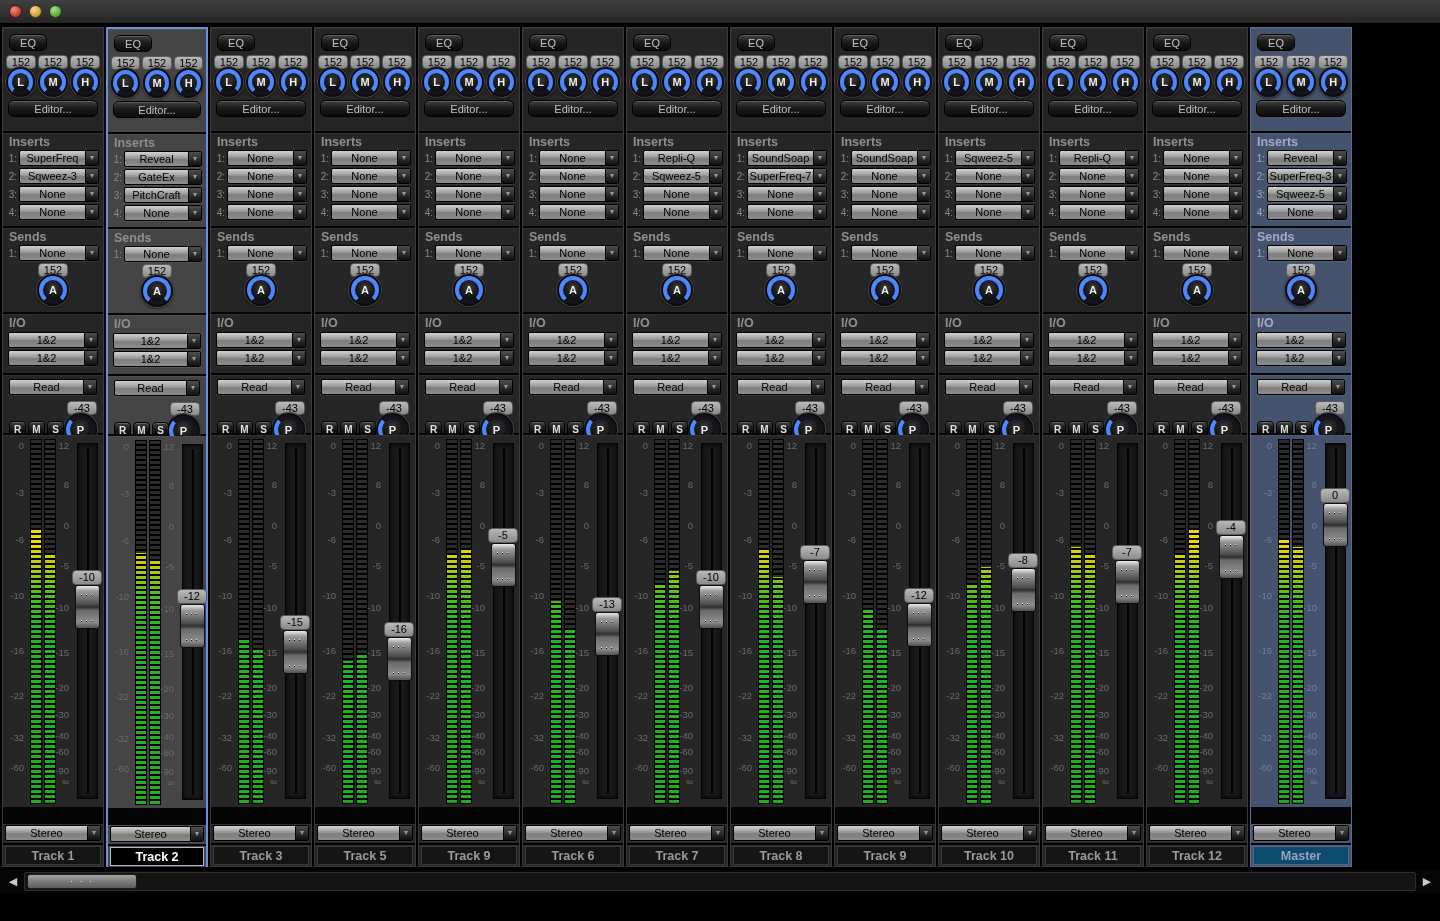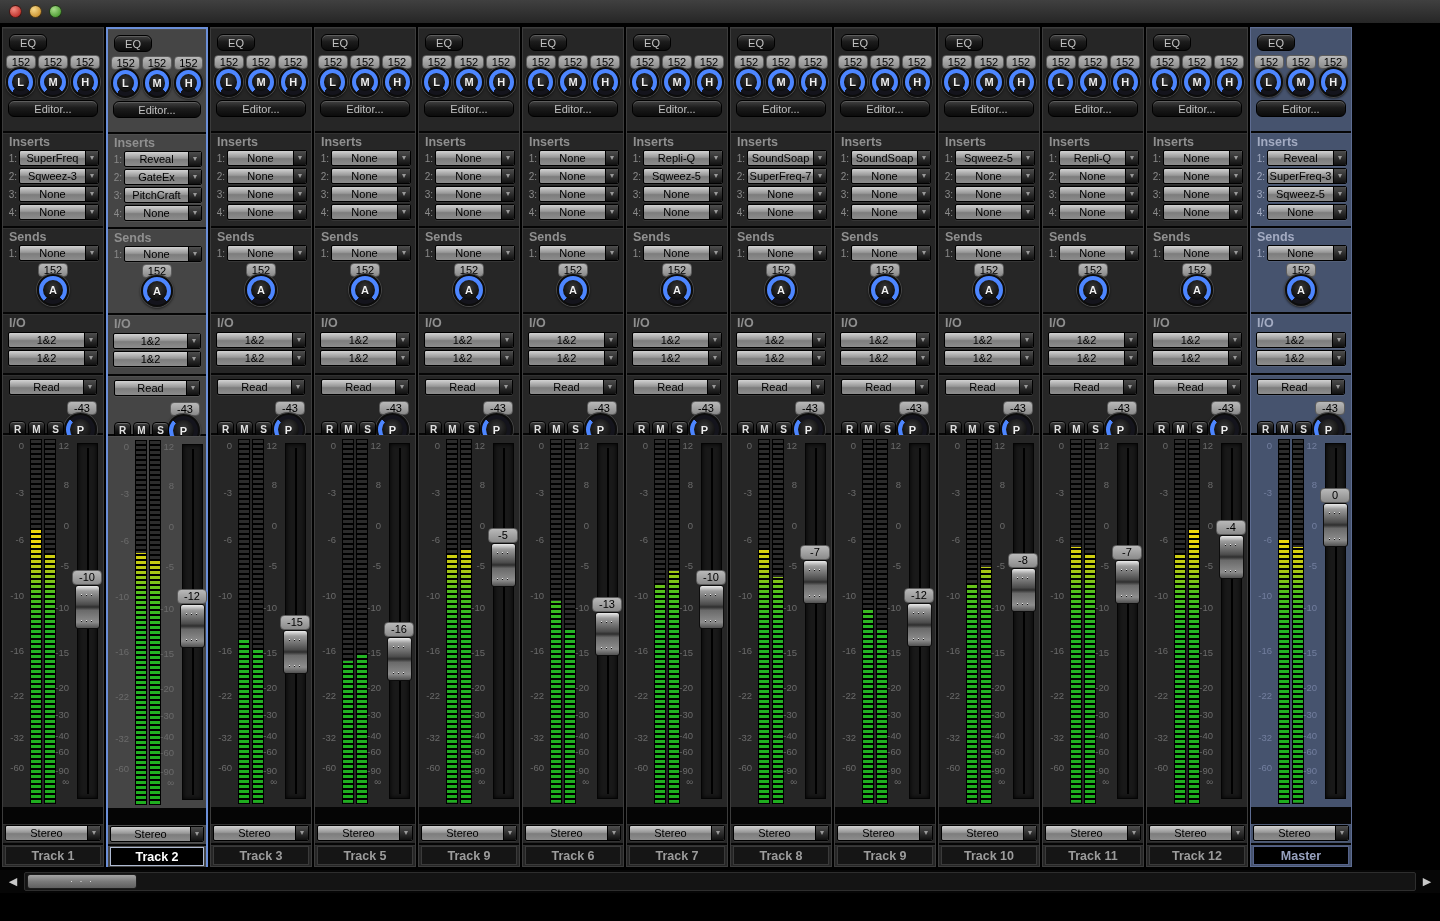--- a/index.html
+++ b/index.html
@@ -118,21 +118,21 @@
     letter-spacing:2px; text-shadow:0 1px 0 #000; }
   .grip.top { top:3px; } .grip.bot { bottom:3px; }
   .fader-pill { position:absolute; left:69px; width:30px; height:15px; z-index:2; line-height:13px; }
 
   
   .sec-out { height:19px; padding:1px 2px;margin-top:15px; }
   .sec-name { height:21px; padding:1px 2px; display:flex; }
   .name-box { flex:1; background:#151515; border:1px solid #3a3a3a; display:flex;
     align-items:center; justify-content:center; color:#9c9c9c; font-size:12.5px; font-weight:bold; }
   .selected .name-box { background:#000; border-color:#aebad2; color:#fff; }
-  .master .name-box { background:#000000; border-color:#55628a; color:#98a2bf; }
+  .master .name-box { background:#0c4a6e; border-color:#55628a; color:#98a2bf; }
 
   
   .scrollbar { height:23px; background:#060606; display:flex; align-items:center; padding:0 2px; }
   .sb-arrow { width:22px; height:19px; color:#c8c8c8; font-size:11px; text-align:center;
     line-height:19px; flex:none; }
   .sb-track { flex:1; height:19px; background:#141414; border:1px solid #2e2e2e;
     border-radius:2px; position:relative; }
   .sb-thumb { position:absolute; left:2px; top:1px; width:110px; height:15px; border-radius:3px;
     border:1px solid #1c1c1c; background:linear-gradient(#a6a6a6,#7a7a7a 50%,#5f5f5f);
     color:#e8e8e8; font-size:9px; letter-spacing:2px; text-align:center; line-height:13px; }

